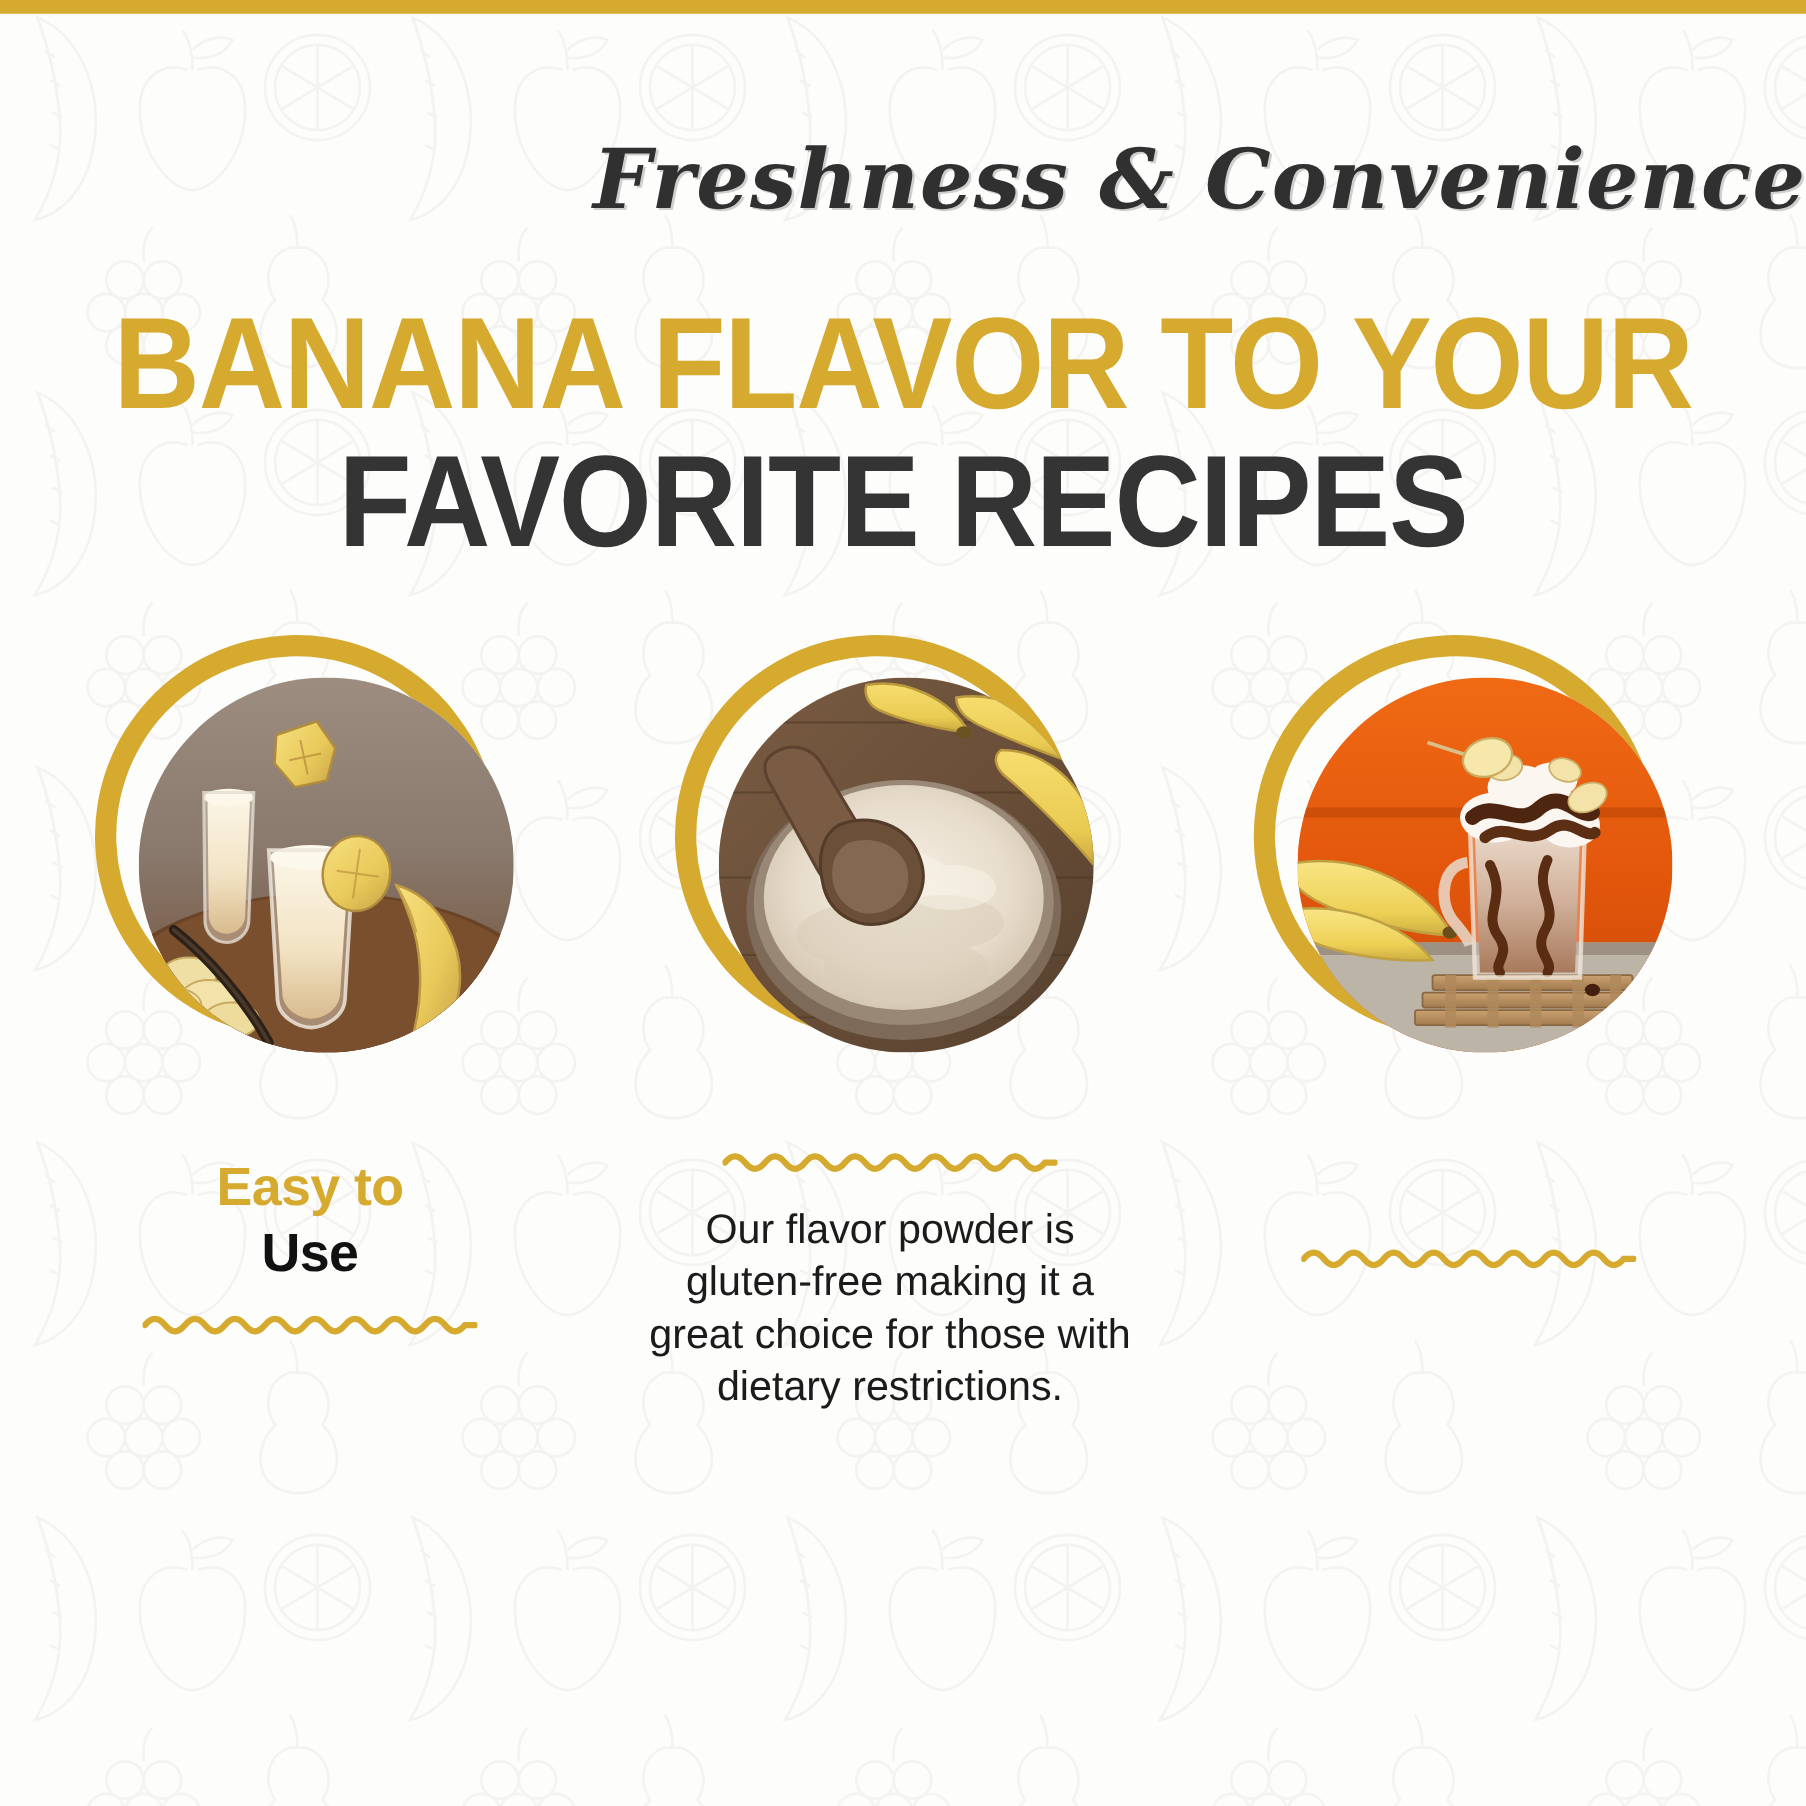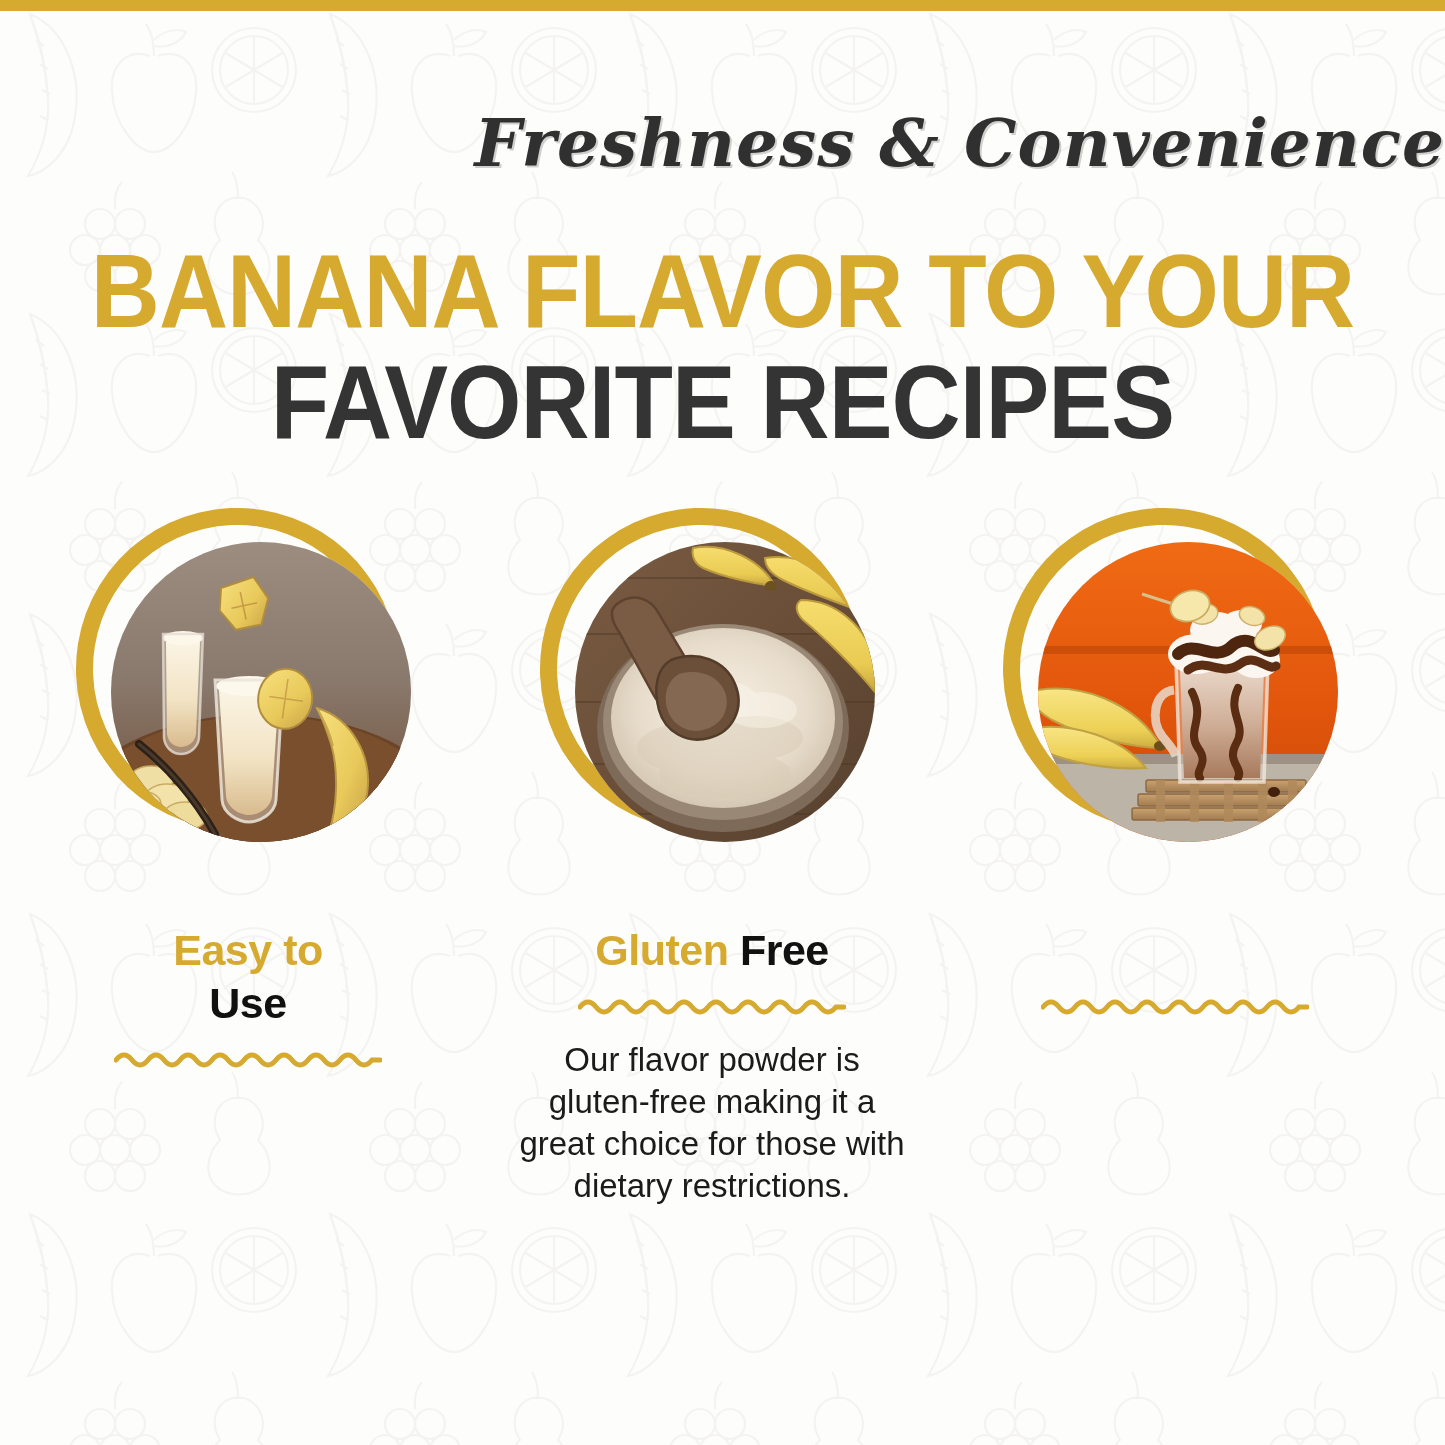--- a/index.html
+++ b/index.html
@@ -338,24 +338,20 @@
 
           <g>
             <path d="M42 62 C58 50 76 56 84 72 L120 132 C128 146 122 162 108 166 C96 170 84 164 78 152 L44 90 C36 78 34 68 42 62 Z" fill="#7a5c44" stroke="#5d432f" stroke-width="2.5"></path>
             <path d="M96 118 C122 108 150 118 160 142 C170 166 158 190 134 196 C112 202 90 190 84 168 C78 146 82 126 96 118 Z" fill="#6b4f39" stroke="#533c2a" stroke-width="2.5"></path>
             <path d="M104 132 C124 126 144 134 150 150 C156 168 146 184 128 188 C112 192 96 182 92 166 C88 150 94 138 104 132 Z" fill="#8d705a" opacity="0.75"></path>
           </g>
         </svg>
       </div>
     </div>
 
-    <div class="feature-title">
-      <span class="t-gold">Gluten</span>
-      <span class="t-dark">Free</span>
-    </div>
 
     <div class="wave-wrap">
       <svg width="268" height="20" viewBox="0 0 268 20" xmlns="http://www.w3.org/2000/svg">
         <path d="M2 12 Q10 2 18 12 T34 12 T50 12 T66 12 T82 12 T98 12 T114 12 T130 12 T146 12 T162 12 T178 12 T194 12 T210 12 T226 12 T242 12 T258 12 L266 12" fill="none" stroke="#d6a92f" stroke-width="5" stroke-linecap="round"></path>
       </svg>
     </div>
 
     <div class="feature-body">Our flavor powder is gluten-free making it a great choice for those with dietary restrictions.</div>
   </div>
 

